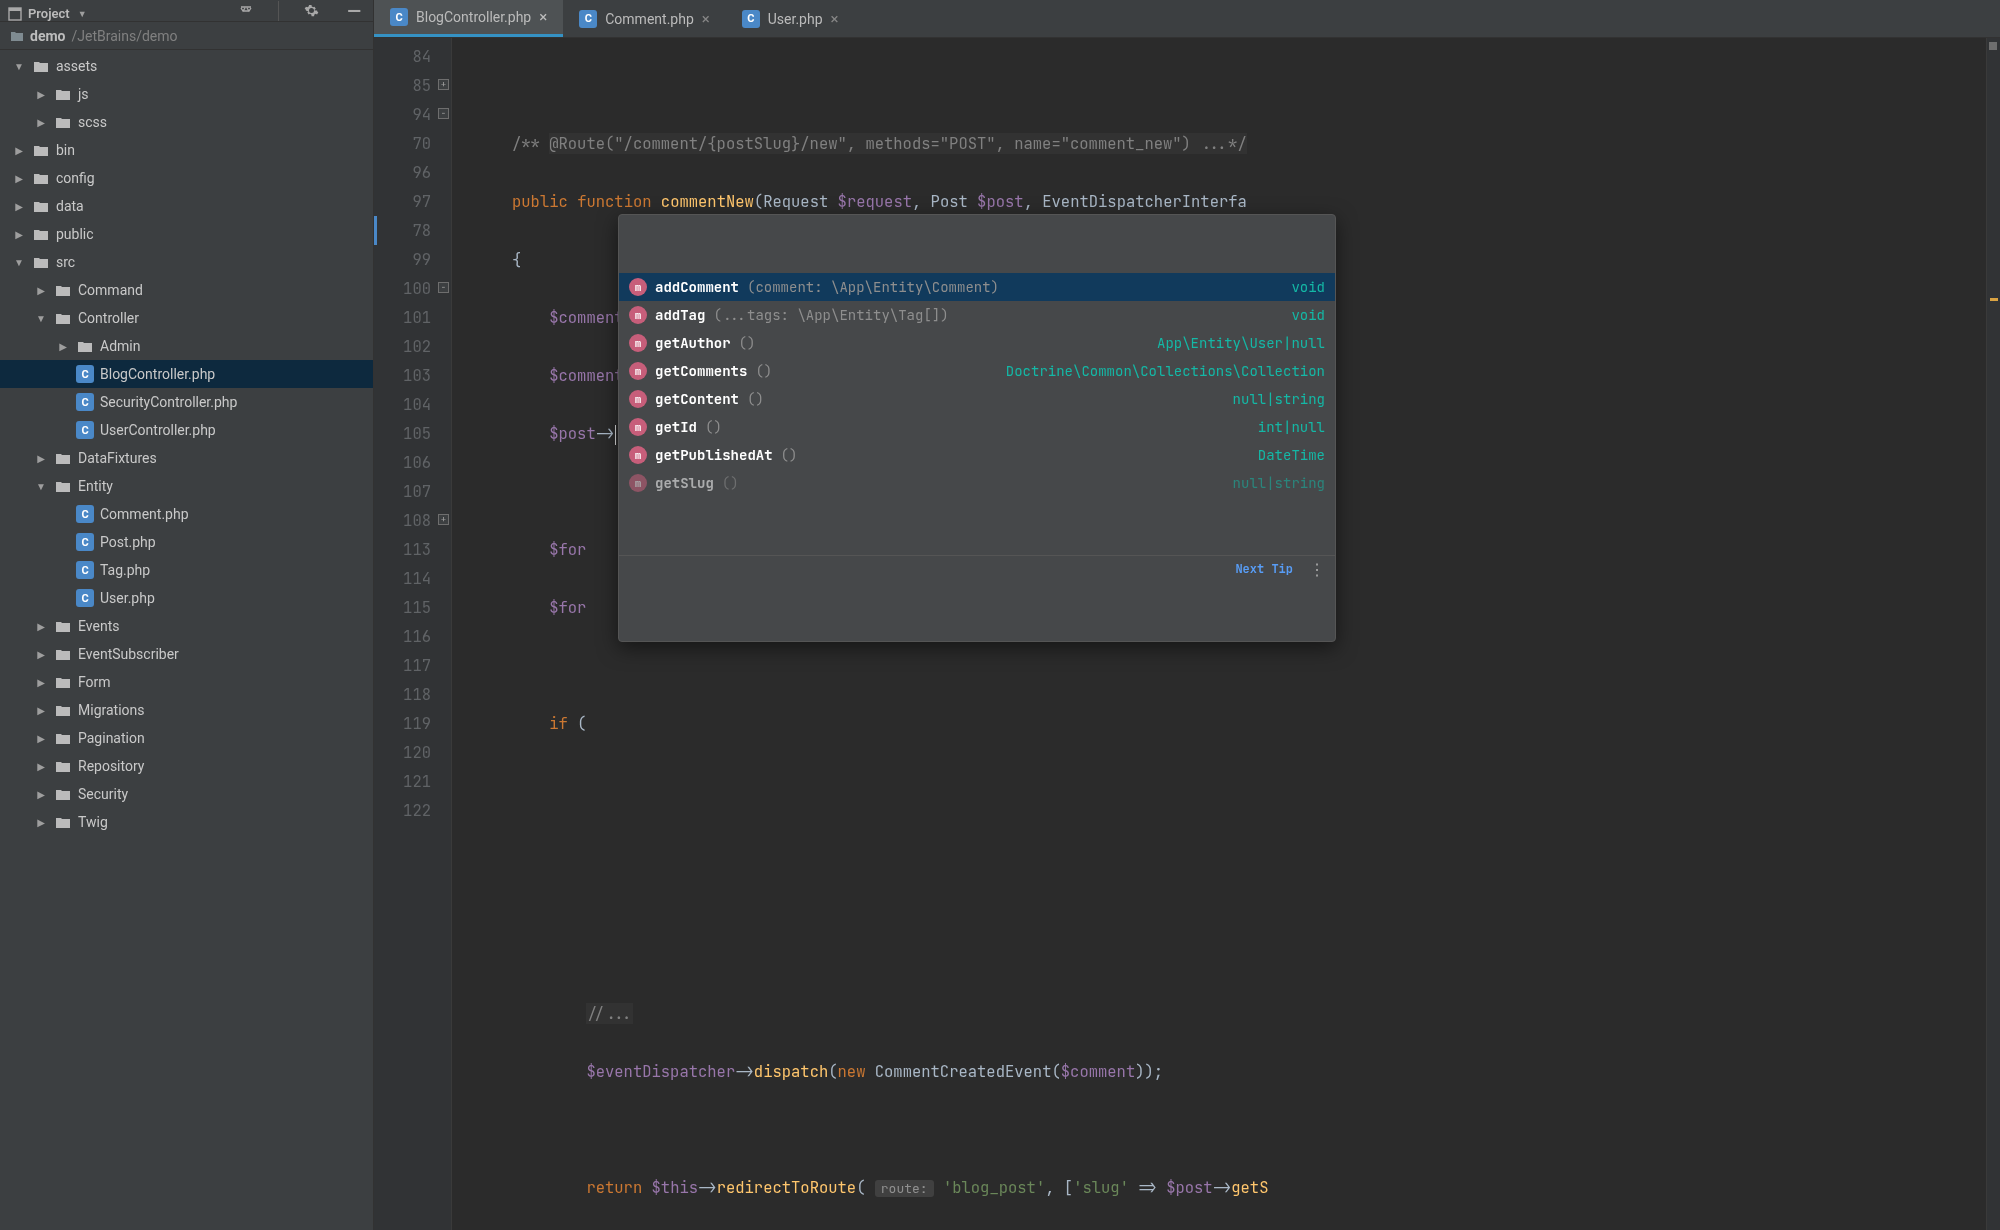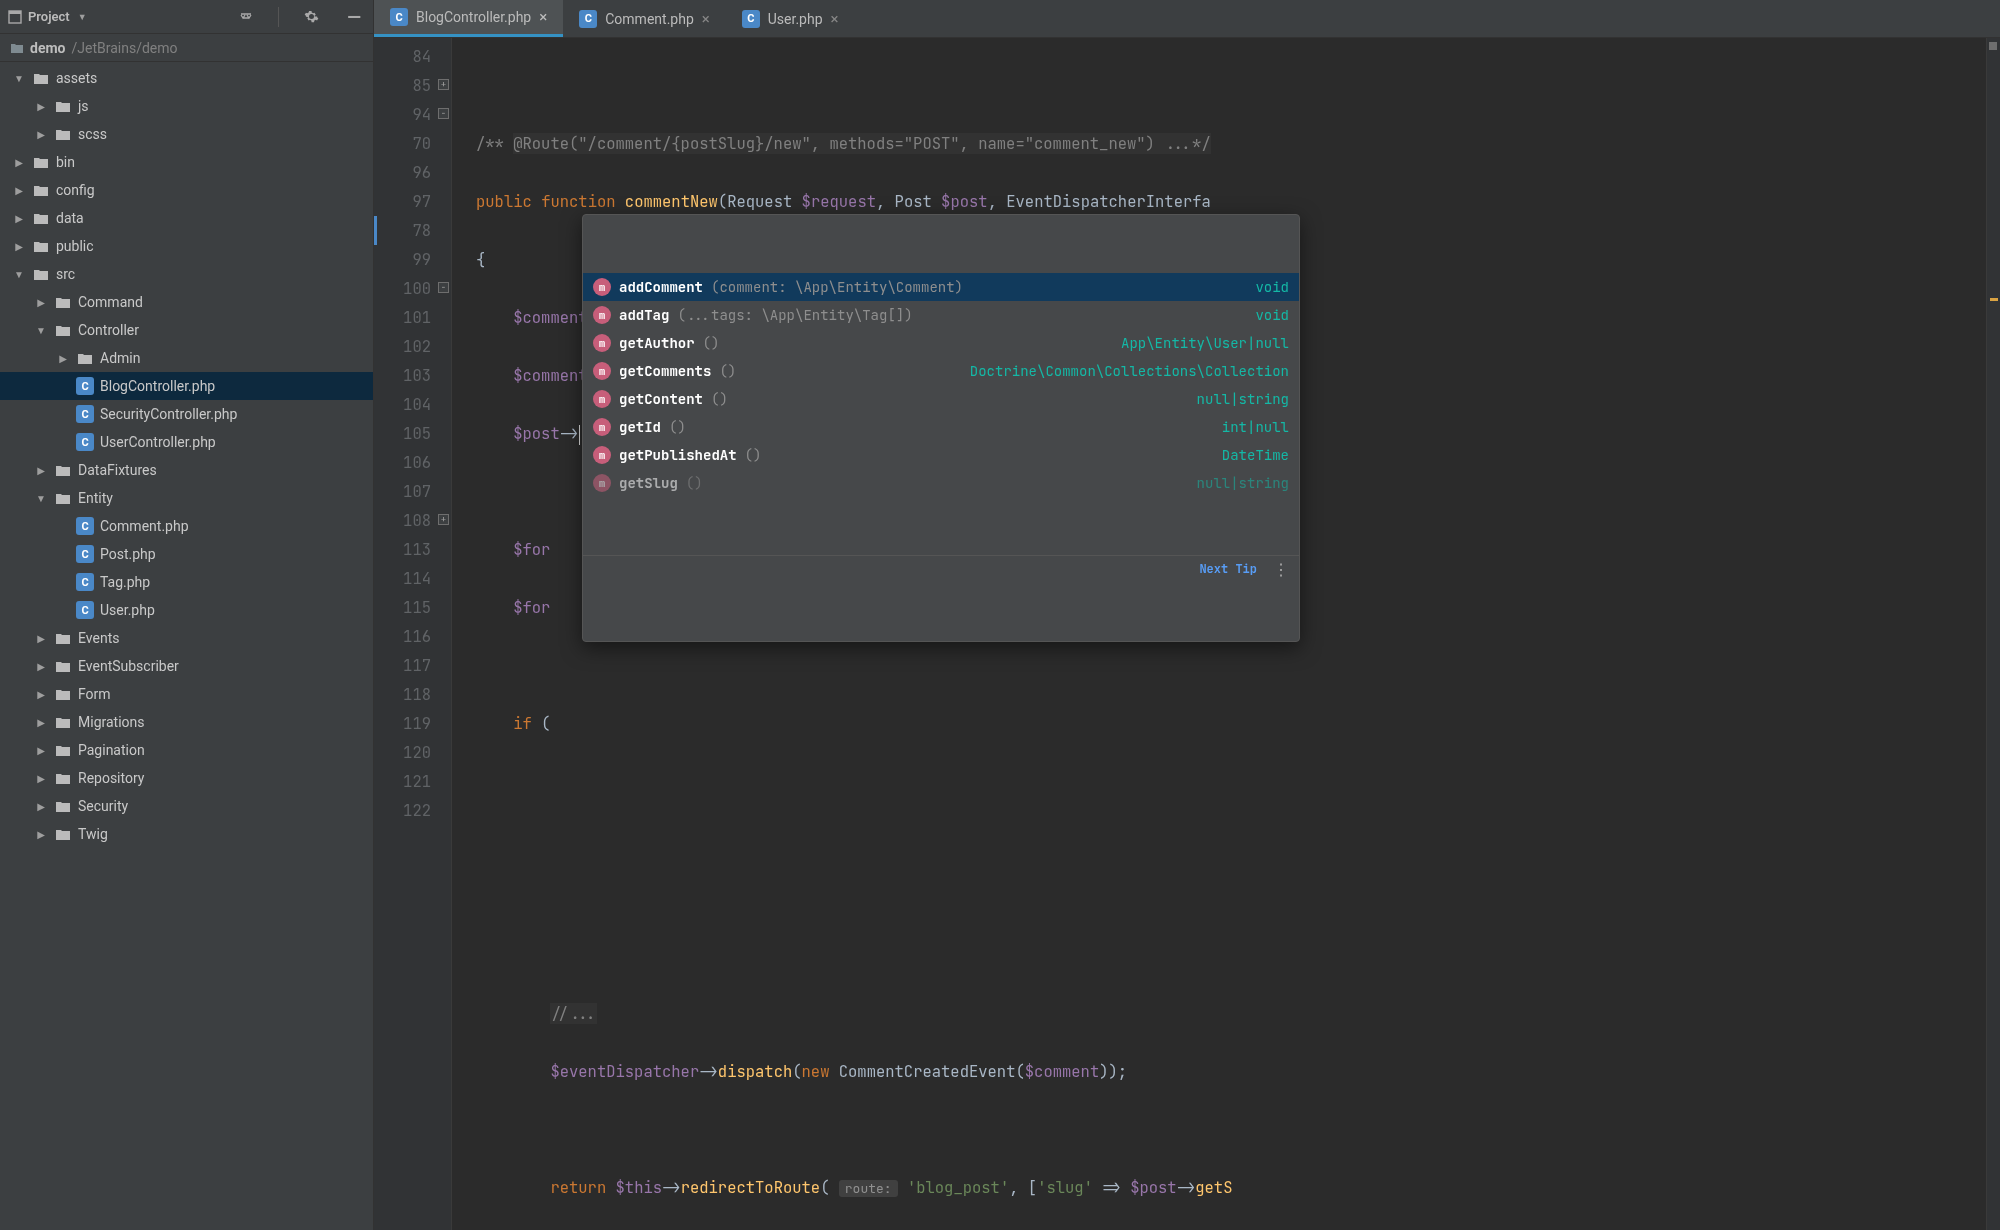--- a/index.html
+++ b/index.html
@@ -47,24 +47,24 @@
   }
   
   .sidebar{
     width:374px;
     background:var(--bg-panel);
     border-right:1px solid #323232;
     display:flex;
     flex-direction:column;
   }
   .tool-header{
-    height:34px;
+    height:22px;
     border-bottom:1px solid #323232;
     display:flex;
-    align-items:center;
+    align-items:flex-end;
     padding:0 8px;
     gap:21px;
     background:var(--bg-panel);
   }
   .tool-header .title{
     display:flex;align-items:center;gap:6px;
     font-weight:600;font-size:13px;
   }
   .tool-header .spacer{flex:1;}
   .icon-btn{
@@ -129,21 +129,21 @@
     background:var(--bg-panel);
   }
   .tab.active{
     background:#4e5254;
     border-bottom:3px solid var(--tab-active-underline);
   }
   .tab .file-ic{width:18px;height:18px;font-size:11px;background:#4a88c7;}
   .tab .close{color:#868686;font-size:15px;}
   .tab.active .close{color:#bdbdbd;}
   .editor{
-    flex:1;display:flex;background:#2b2b2b;min-height:0;font-family:"JetBrains Mono",Menlo,Consolas,monospace;font-size:15.5px;line-height:29px;
+    flex:1;display:flex;background:#2b2b2b;min-height:0;font-family:"JetBrains Mono",Menlo,Consolas,monospace;font-size:15.5px;line-height:29px;gap:36px;
   }
   .gutter{
     width:78px;border-right:1px solid #3a3a3a;
     padding-top:4px;
     color:var(--ln-num);
     text-align:right;
     user-select:none;
     background:#313335;
   }
   .gutter .ln{padding-right:20px;height:29px;position:relative;}

